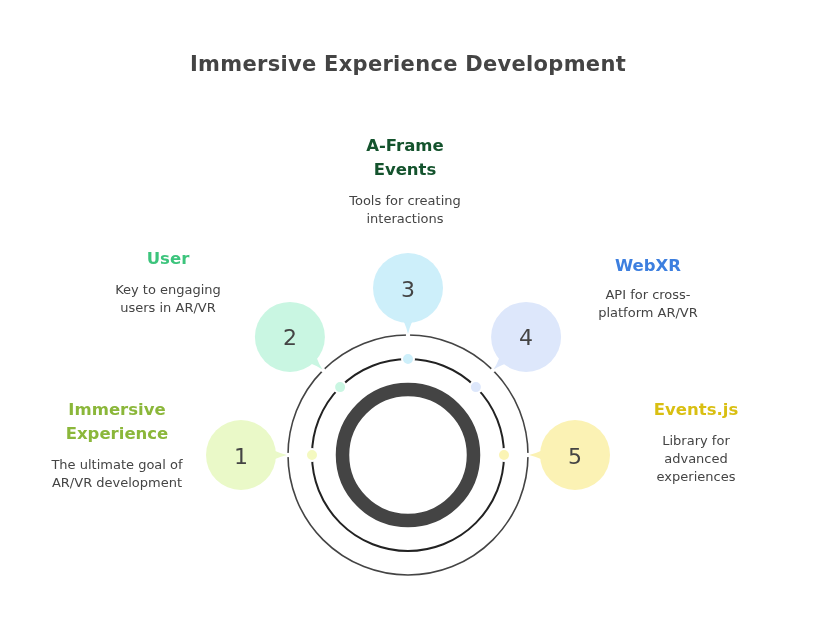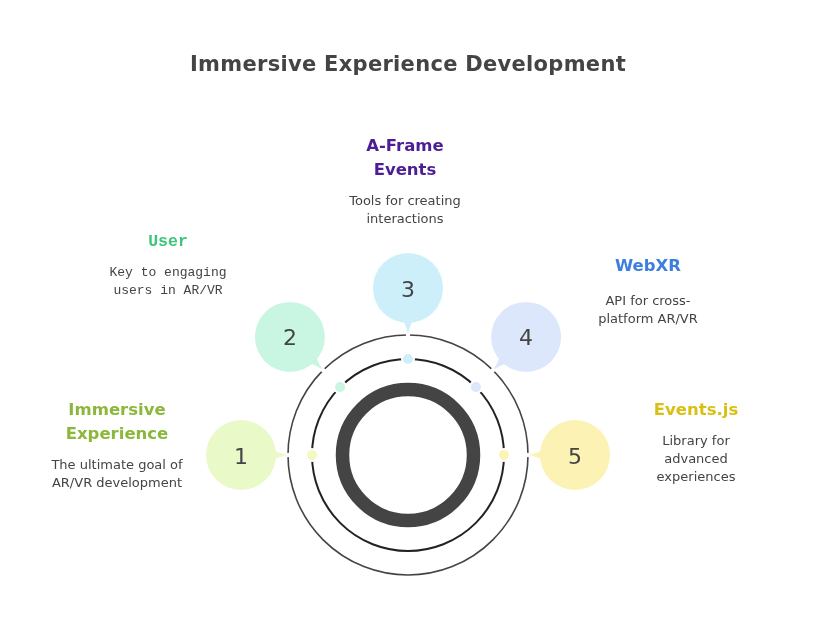--- a/index.html
+++ b/index.html
@@ -53,40 +53,40 @@
 </svg>
 
 <div class="label" style="left:32px; top:398px;">
   <div class="heading" style="color:#8bb73a;">
     <div>Immersive</div>
     <div>Experience</div>
   </div>
   <div class="desc" style="width:140px; margin-left:15px; margin-top:10px;">The ultimate goal of AR/VR development</div>
 </div>
 
-<div class="label" style="left:83px; top:230px;font-family:Liberation Mono, monospace;">
+<div class="label" style="left:83px; top:247px;">
   <div class="heading" style="color:#3cc47c;">
     <div>User</div>
   </div>
   <div class="desc" style="width:140px; margin-left:15px; margin-top:10px;text-align:center;">Key to engaging users in AR/VR</div>
 </div>
 
 <div class="label" style="left:320px; top:134px;">
-  <div class="heading" style="color:#4c1d95;">
+  <div class="heading" style="color:#14532d;">
     <div>A-Frame</div>
     <div>Events</div>
   </div>
   <div class="desc" style="width:150px; margin-left:10px; margin-top:10px;">Tools for creating interactions</div>
 </div>
 
 <div class="label" style="left:563px; top:254px;">
   <div class="heading" style="color:#3d7fdf;">
     <div>WebXR</div>
   </div>
-  <div class="desc" style="width:120px; margin-left:25px; margin-top:14px;">API for cross-platform AR/VR</div>
+  <div class="desc" style="width:120px; margin-left:25px; margin-top:8px;">API for cross-platform AR/VR</div>
 </div>
 
 <div class="label" style="left:611px; top:398px;">
   <div class="heading" style="color:#d9bf12;">
     <div>Events.js</div>
   </div>
   <div class="desc" style="width:100px; margin-left:35px; margin-top:10px;">Library for advanced experiences</div>
 </div>
 
 </body></html>

